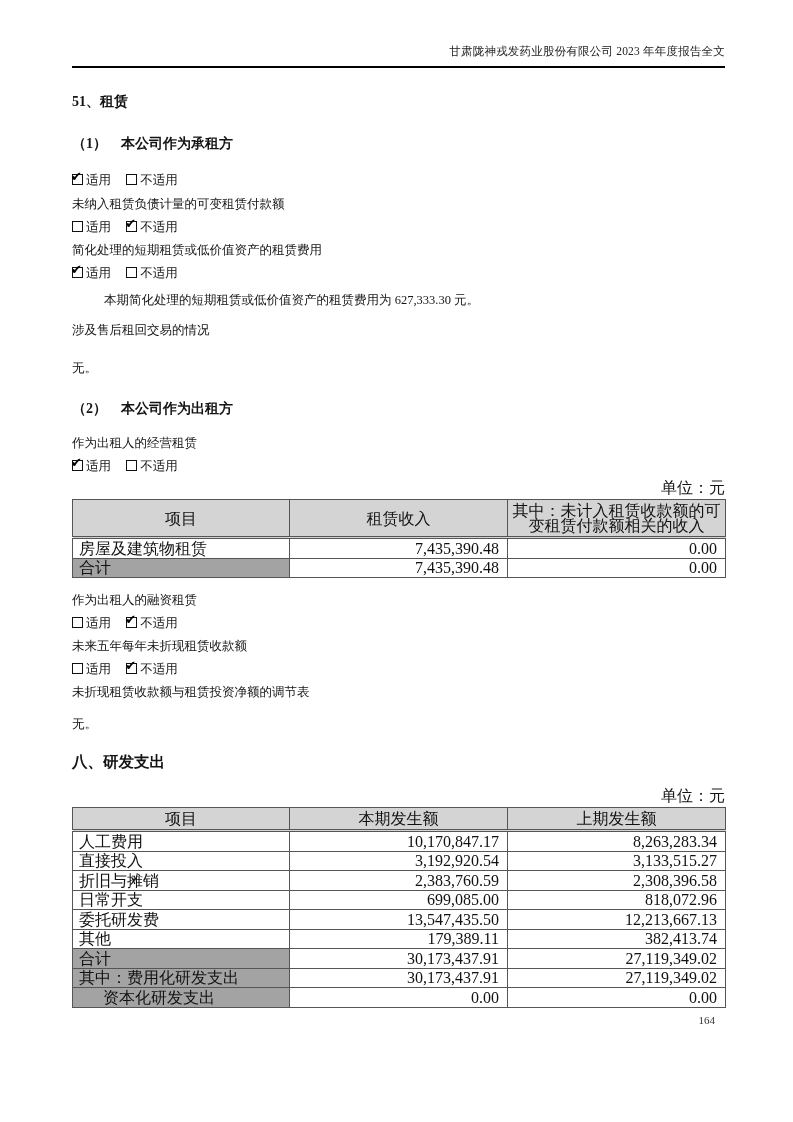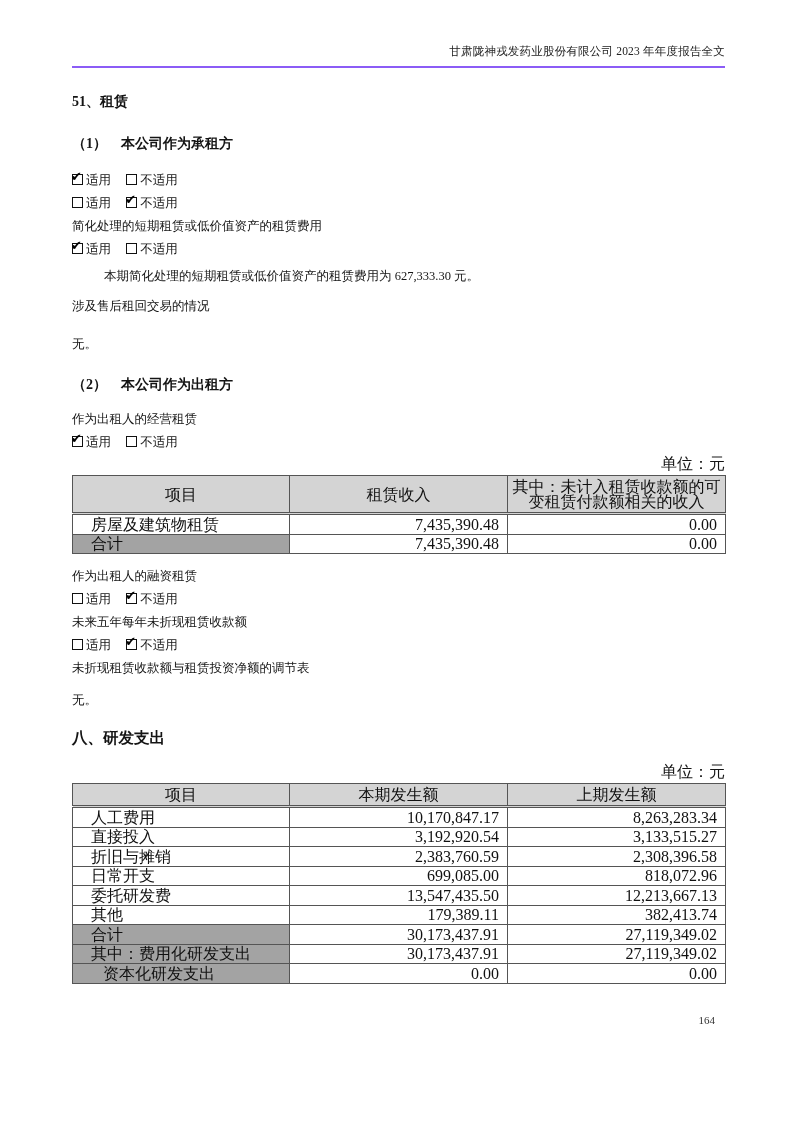--- a/index.html
+++ b/index.html
@@ -3,42 +3,42 @@
 <meta charset="utf-8">
 <style>
   html,body{margin:0;padding:0;background:#ffffff;}
   .page{
     width:793px;height:1122px;position:relative;background:#fff;
     font-family:"Liberation Serif","DejaVu Serif",serif;color:#141414;
     box-sizing:border-box;padding:44px 68px 0 72px;overflow:hidden;
   }
   .doc-header{
     text-align:right;font-size:11.5px;color:#222;letter-spacing:.2px;
-    padding-bottom:7px;border-bottom:2px solid #8b5cf6;
+    padding-bottom:7px;border-bottom:2px solid #000000;
   }
   .h-main{font-weight:bold;font-size:14px;line-height:18px;margin-top:25px;}
   .h-sub{font-weight:bold;font-size:14px;line-height:17px;}
   .line{font-size:12.5px;line-height:16px;}
   .para-indent{text-indent:32px;}
   .right{text-align:right;}
   .unit{font-size:16px;}
   
   .cb{display:inline-block;width:11px;height:11px;border:1.5px solid #111;
       box-sizing:border-box;vertical-align:-1px;margin-right:3px;position:relative;}
   .cb.checked::after{content:"\2714";position:absolute;left:-2px;top:-6px;
       font-size:13px;font-weight:700;color:#000;font-family:"DejaVu Sans",sans-serif;}
   .pair{margin-right:12px;}
   
   table{border-collapse:collapse;width:653px;table-layout:fixed;margin-top:3px;
         font-size:16px;color:#111;}
   th,td{border:1px solid #555;box-sizing:border-box;}
   th{background:#d4d4d4;font-weight:normal;text-align:center;padding:3px 4px;
      line-height:15px;border-bottom:3px double #555;}
   td{padding:2.5px 8px;line-height:13.5px;}
-  td.item{text-align:left;padding-left:18px;}
+  td.item{text-align:left;padding-left:6px;}
   td.num{text-align:right;}
   td.graycell{background:#a3a3a3;}
   td.indent{padding-left:30px;}
   .pagenum{position:absolute;top:1014px;right:78px;font-size:11px;color:#333;}
   .mt8{margin-top:8px;}.mt7{margin-top:7px;}
 </style>
 </head>
 <body>
 
 <div class="page">
@@ -47,20 +47,21 @@
 
   <div class="h-main">51、租赁</div>
 
   <div class="h-sub" style="margin-top:24px;">（1）　本公司作为承租方</div>
 
   <div class="line" style="margin-top:20px;">
     <span class="pair"><span class="cb checked"></span><span>适用</span></span>
     <span class="pair"><span class="cb"></span><span>不适用</span></span>
   </div>
 
+  <div class="line mt8">未纳入租赁负债计量的可变租赁付款额</div>
 
   <div class="line mt7">
     <span class="pair"><span class="cb"></span><span>适用</span></span>
     <span class="pair"><span class="cb checked"></span><span>不适用</span></span>
   </div>
 
   <div class="line mt7">简化处理的短期租赁或低价值资产的租赁费用</div>
 
   <div class="line mt7">
     <span class="pair"><span class="cb checked"></span><span>适用</span></span>

